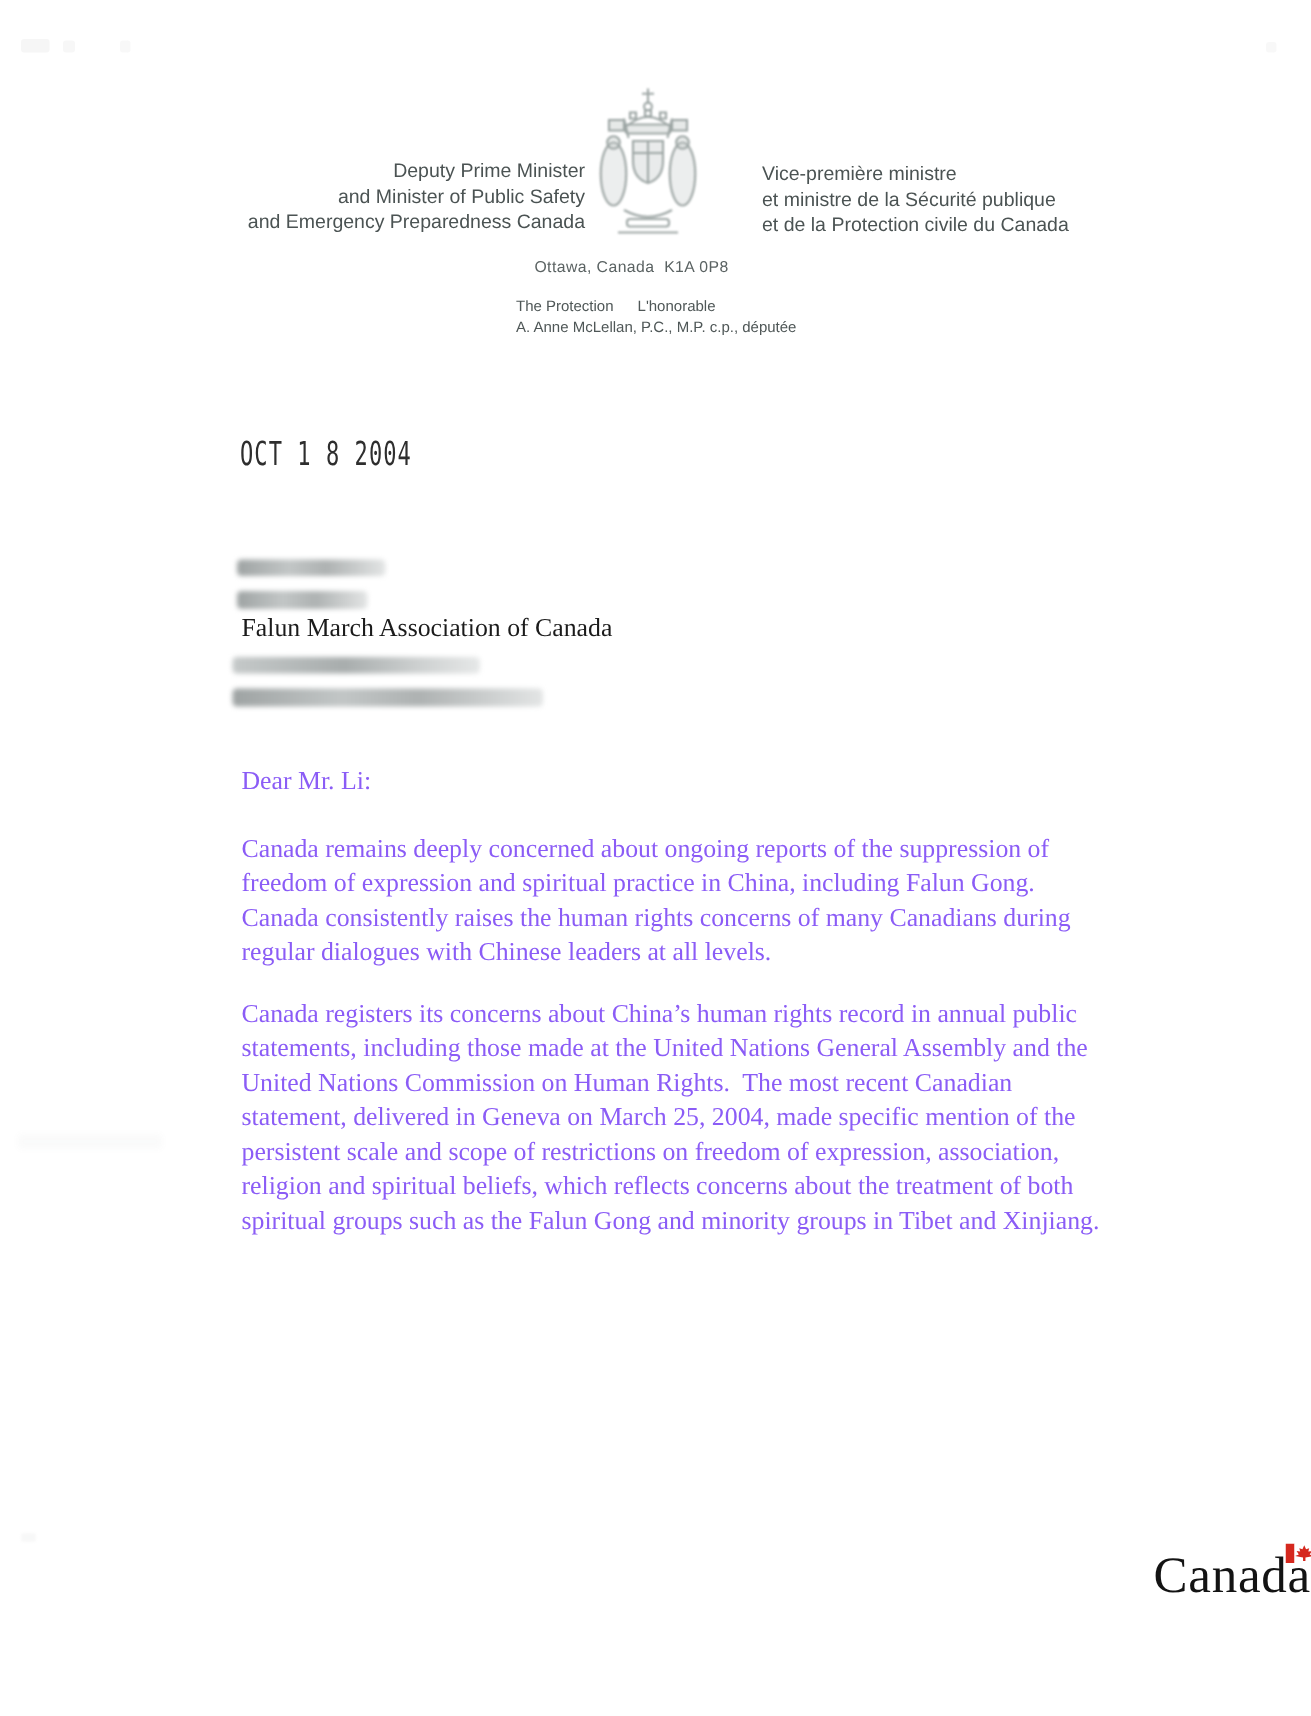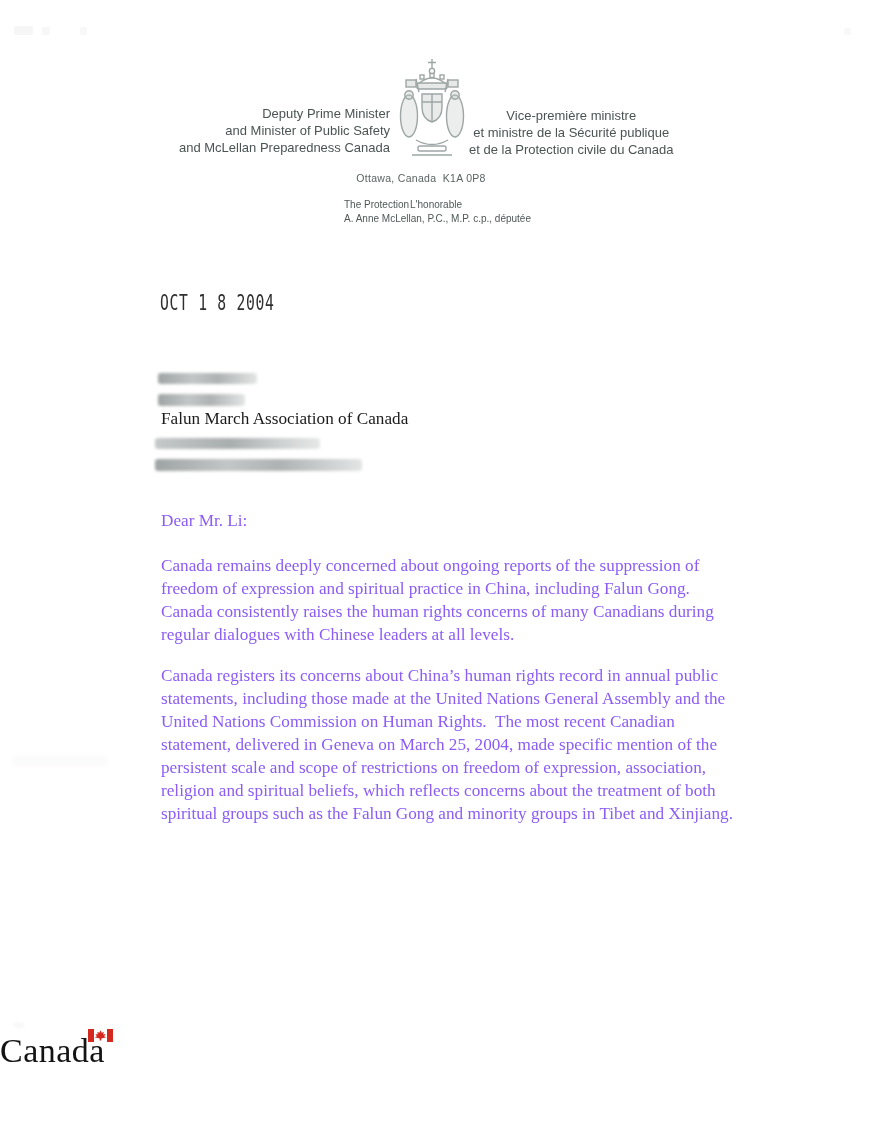--- a/index.html
+++ b/index.html
@@ -15,37 +15,37 @@
 
   
   .lh-text{
     position:absolute;
     font-family:"Liberation Sans", sans-serif;
     font-size:13px;line-height:17px;
     color:#4b5353;
     white-space:pre-line;
   }
   .lh-left{top:105px;right:484px;text-align:right;}
-  .lh-right{top:107px;left:469px;text-align:center;}
+  .lh-right{top:107px;left:508px;text-align:left;}
   .arms{
     position:absolute;left:396px;top:58px;width:72px;height:104px;
   }
   .arms svg{filter:blur(0.6px);opacity:.8;}
   .lh-address{
     position:absolute;top:172px;left:-16px;width:874px;text-align:center;
     font-family:"Liberation Sans", sans-serif;
     font-size:10.5px;color:#5a6262;letter-spacing:.3px;
     white-space:pre;
   }
   .lh-honourable{
     position:absolute;top:198px;left:344px;
     font-family:"Liberation Sans", sans-serif;
     font-size:10px;line-height:13.5px;color:#4f5757;
   }
-  .hon-fr{margin-left:1px;}
+  .hon-fr{margin-left:16px;}
   .hon-name{font-size:10px;}
 
   
   .date-stamp{
     position:absolute;left:160px;top:290px;
     font-family:"DejaVu Sans Mono", monospace;
     font-size:21px;color:#2e2e2e;
     letter-spacing:1px;
     transform:scaleX(0.70) scaleY(1.05);
     transform-origin:top left;
@@ -72,21 +72,21 @@
   
   .letter-body{
     position:absolute;left:161px;top:509px;width:640px;
     font-size:17.2px;line-height:23px;color:#8b5cf6;
   }
   .letter-body p{margin:0 0 18px 0;white-space:pre-line;}
   .salutation{margin-bottom:22px !important;}
 
   
   .wordmark{
-    position:absolute;left:0;top:1034px;width:874px;text-align:left;
+    position:absolute;left:0;top:1034px;width:874px;text-align:right;
   }
   .wm-inner{
     position:relative;display:inline-block;
     font-family:"Liberation Serif", serif;
     font-size:34px;line-height:34px;color:#131313;
     letter-spacing:.5px;
   }
   .wm-flag{
     position:absolute;top:-5px;right:-8px;width:25px;height:13px;
   }
@@ -107,21 +107,21 @@
 
   <div class="smudge s1"></div>
   <div class="smudge s2"></div>
   <div class="smudge s3"></div>
   <div class="smudge s4"></div>
   <div class="smudge s5"></div>
   <div class="smudge s6"></div>
 
   <div class="lh-text lh-left">Deputy Prime Minister
 and Minister of Public Safety
-and McLellan Preparedness Canada</div>
+and Emergency Preparedness Canada</div>
 
   <div class="arms">
     <svg viewBox="0 0 72 104" width="72" height="104" xmlns="http://www.w3.org/2000/svg">
       <g stroke="#85908e" stroke-width="1.4" fill="none">
         <path d="M36 1 v9 M32 4.5 h8"></path>
         <circle cx="36" cy="13" r="2.6"></circle>
         <rect x="24" y="17" width="4" height="4"></rect>
         <rect x="34" y="15.5" width="4" height="4"></rect>
         <rect x="44" y="17" width="4" height="4"></rect>
         <path d="M22 26 q14 -12 28 0"></path>

